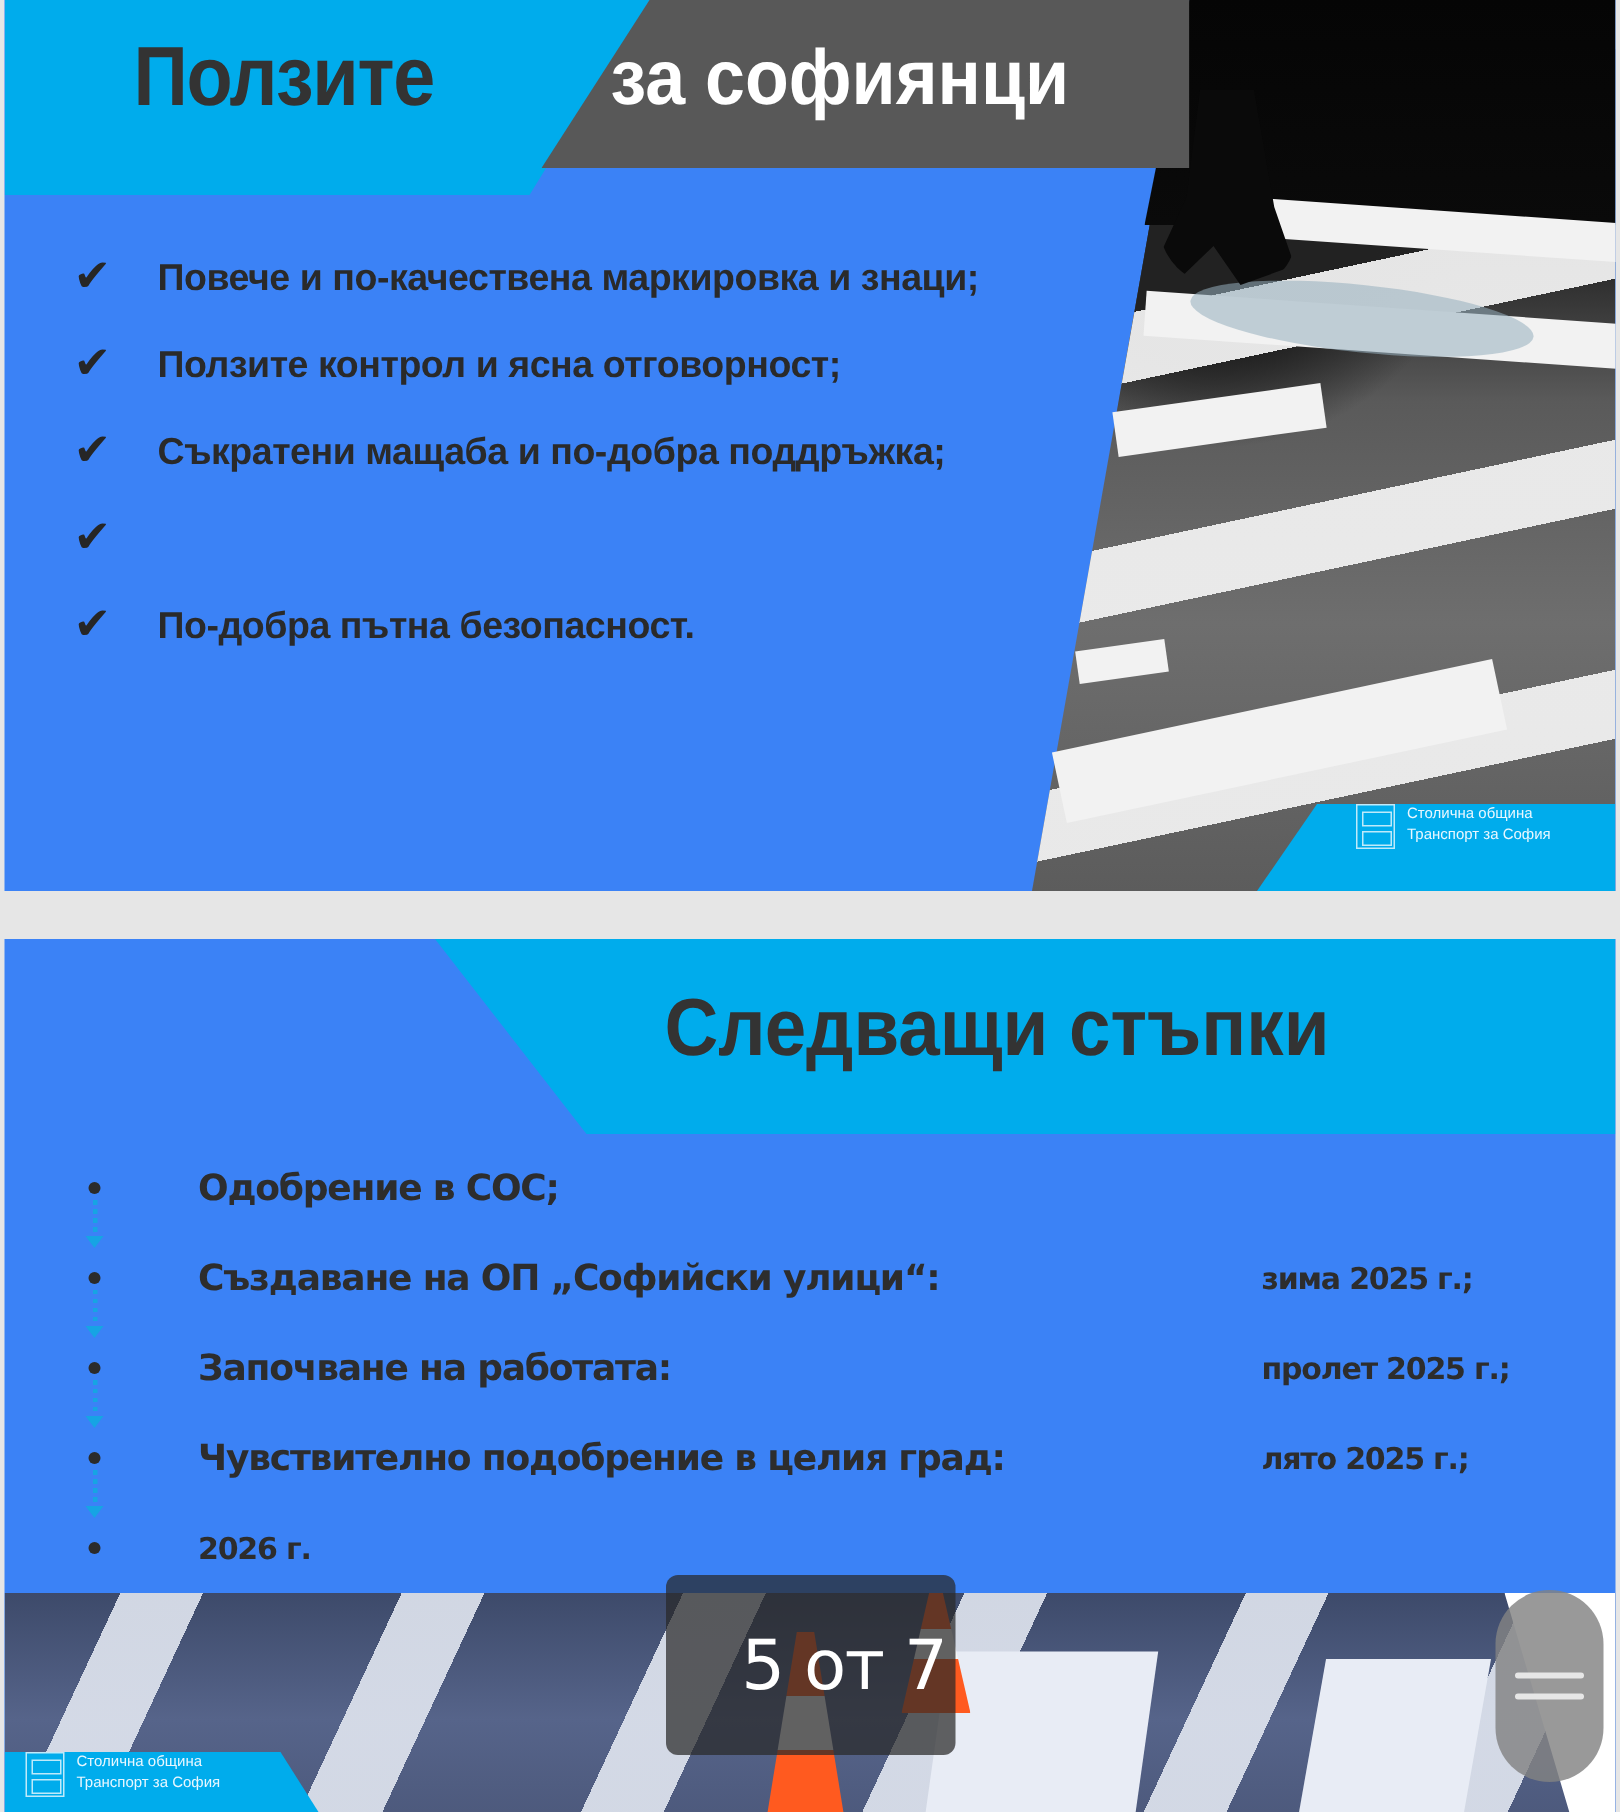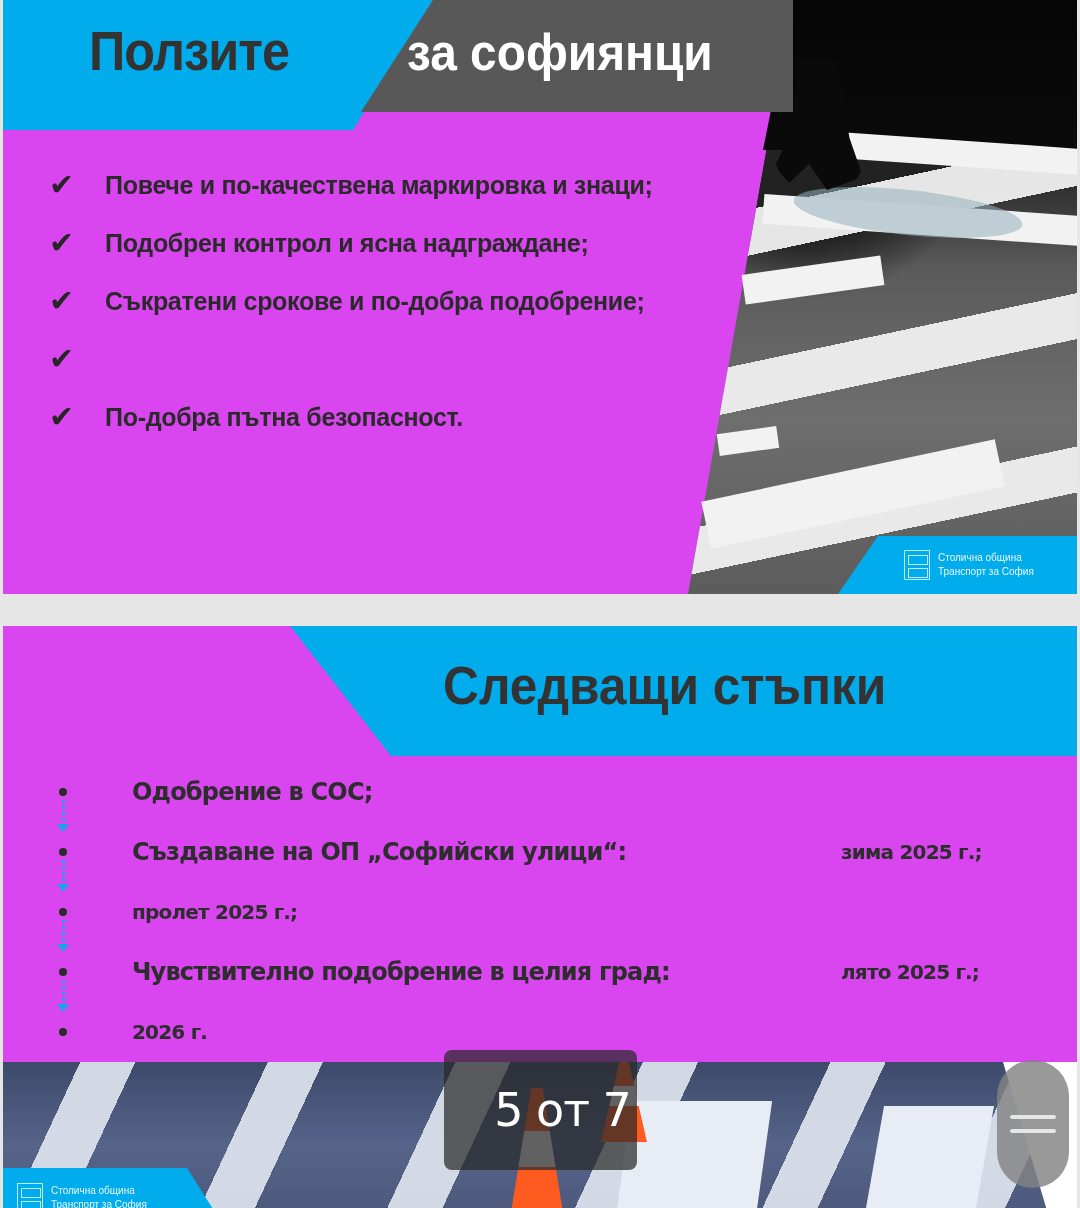--- a/index.html
+++ b/index.html
@@ -1,19 +1,19 @@
 <!DOCTYPE html>
 <html><head>
 <meta charset="utf-8">
 <style>
   * { box-sizing: border-box; margin: 0; padding: 0; }
   html, body { width: 1080px; height: 1208px; background: #e6e6e6; overflow: hidden; }
   body { position: relative; font-family: "DejaVu Sans", "Liberation Sans", sans-serif; }
 
-  .slide { position: absolute; left: 3px; width: 1074px; background: #d946ef; overflow: hidden; }
+  .slide { position: absolute; left: 3px; width: 1074px; background: #3b82f6; overflow: hidden; }
   #slide1 { top: 0; height: 594px; }
   #slide2 { top: 626px; height: 678px; }
 
   
   .s1-photo {
     position: absolute; left: 0; top: 0; width: 1074px; height: 594px;
     clip-path: polygon(790px 0, 1074px 0, 1074px 594px, 685px 594px);
     background:
       repeating-linear-gradient(168deg, transparent 0 60px, rgba(240,240,240,0.95) 60px 105px, transparent 105px 150px),
       radial-gradient(circle at 75% 20%, #222 0 120px, transparent 180px),
@@ -58,21 +58,21 @@
   .s1-list li { display: flex; align-items: center; height: 58px; }
   .check {
     width: 36px; font-size: 30px; font-weight: bold; color: #262626; margin-right: 20px; line-height: 1;
   }
   .s1-list .txt {
     font-family: Liberation Sans, sans-serif; font-weight: bold; font-size: 25px; color: #2a2a2a;
     white-space: nowrap; letter-spacing: -0.3px;
   }
 
   .logo-box {
-    position: absolute; background: #00acec; display: flex; align-items: center; gap: 8px;
+    position: absolute; background: #00acec; display: flex; gap: 8px;
   }
   .logo-icon {
     width: 26px; height: 30px; border: 1px solid rgba(255,255,255,0.75); position: relative;
   }
   .logo-icon::before, .logo-icon::after {
     content: ""; position: absolute; left: 3px; width: 18px; height: 8px; border: 1px solid rgba(255,255,255,0.75);
   }
   .logo-icon::before { top: 4px; }
   .logo-icon::after { top: 17px; }
   .logo-text { color: #e8f7ff; font-size: 10px; line-height: 14px; font-family: "Liberation Sans", sans-serif; }
@@ -169,25 +169,25 @@
   <div class="s1-title-a">Ползите</div>
   <div class="s1-title-b">за софиянци</div>
 
   <ul class="s1-list">
     <li>
       <span class="check">✔</span>
       <span class="txt">Повече и по-качествена маркировка и знаци;</span>
     </li>
     <li>
       <span class="check">✔</span>
-      <span class="txt">Подобрен контрол и ясна надграждане;</span>
-    </li>
-    <li>
-      <span class="check">✔</span>
-      <span class="txt">Съкратени срокове и по-добра подобрение;</span>
+      <span class="txt">Ползите контрол и ясна отговорност;</span>
+    </li>
+    <li>
+      <span class="check">✔</span>
+      <span class="txt">Съкратени мащаба и по-добра поддръжка;</span>
     </li>
     <li>
       <span class="check">✔</span>
     </li>
     <li>
       <span class="check">✔</span>
       <span class="txt">По-добра пътна безопасност.</span>
     </li>
   </ul>
 
@@ -218,20 +218,21 @@
       <span class="bullet"></span>
       <span class="lbl">Създаване на ОП „Софийски улици“:</span>
       <span class="when">зима 2025 г.;</span>
       <div class="arrow-conn">
           <div class="dots"></div>
           <div class="head"></div>
         </div>
     </div>
     <div class="s2-row">
       <span class="bullet"></span>
+      <span class="lbl">Започване на работата:</span>
       <span class="when">пролет 2025 г.;</span>
       <div class="arrow-conn">
           <div class="dots"></div>
           <div class="head"></div>
         </div>
     </div>
     <div class="s2-row">
       <span class="bullet"></span>
       <span class="lbl">Чувствително подобрение в целия град:</span>
       <span class="when">лято 2025 г.;</span>

